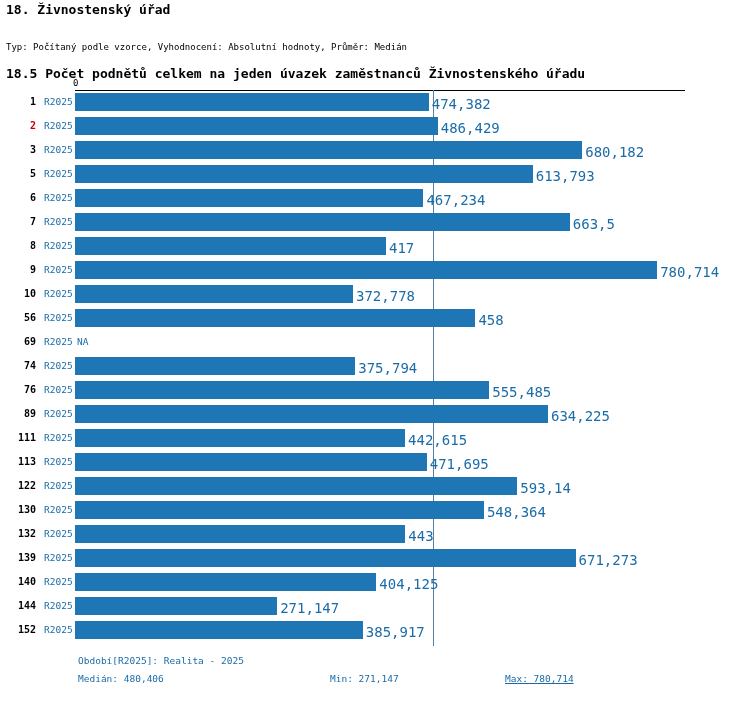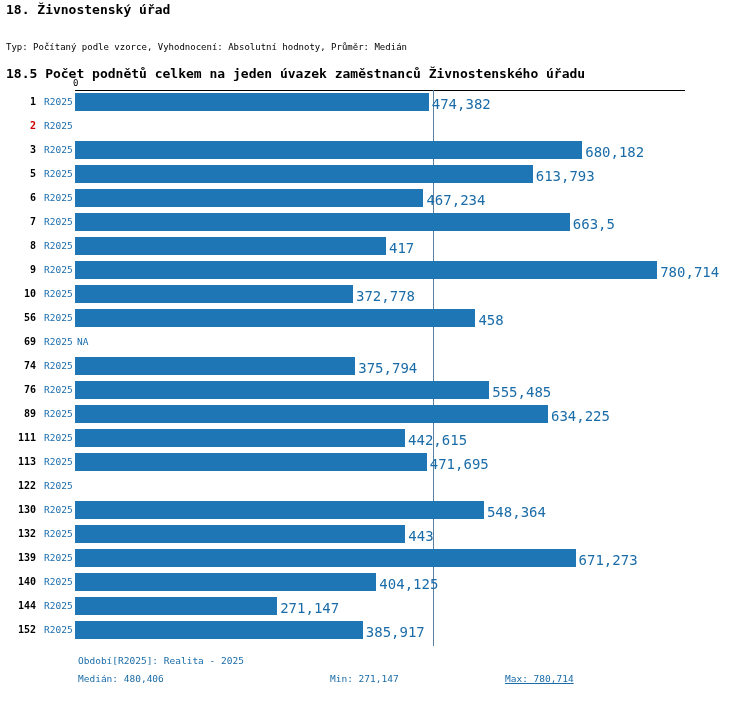--- a/index.html
+++ b/index.html
@@ -170,20 +170,24 @@
       <div class="row-index">1</div>
       <div class="row-label">R2025</div>
       <div class="bar-wrap">
         <div class="bar" style="width: 353.757px; background: rgb(31, 118, 180);"></div>
         <div class="bar-value" style="left: 356.757px;">474,382</div>
       </div>
     </div>
     <div class="row">
       <div class="row-index highlight">2</div>
       <div class="row-label">R2025</div>
+      <div class="bar-wrap">
+        <div class="bar" style="width: 362.74px; background: rgb(31, 118, 180);"></div>
+        <div class="bar-value" style="left: 365.74px;">486,429</div>
+      </div>
     </div>
     <div class="row">
       <div class="row-index">3</div>
       <div class="row-label">R2025</div>
       <div class="bar-wrap">
         <div class="bar" style="width: 507.226px; background: rgb(31, 118, 180);"></div>
         <div class="bar-value" style="left: 510.226px;">680,182</div>
       </div>
     </div>
     <div class="row">
@@ -285,20 +289,24 @@
       <div class="row-index">113</div>
       <div class="row-label">R2025</div>
       <div class="bar-wrap">
         <div class="bar" style="width: 351.753px; background: rgb(31, 118, 180);"></div>
         <div class="bar-value" style="left: 354.753px;">471,695</div>
       </div>
     </div>
     <div class="row">
       <div class="row-index">122</div>
       <div class="row-label">R2025</div>
+      <div class="bar-wrap">
+        <div class="bar" style="width: 442.317px; background: rgb(31, 118, 180);"></div>
+        <div class="bar-value" style="left: 445.317px;">593,14</div>
+      </div>
     </div>
     <div class="row">
       <div class="row-index">130</div>
       <div class="row-label">R2025</div>
       <div class="bar-wrap">
         <div class="bar" style="width: 408.927px; background: rgb(31, 118, 180);"></div>
         <div class="bar-value" style="left: 411.927px;">548,364</div>
       </div>
     </div>
     <div class="row">

